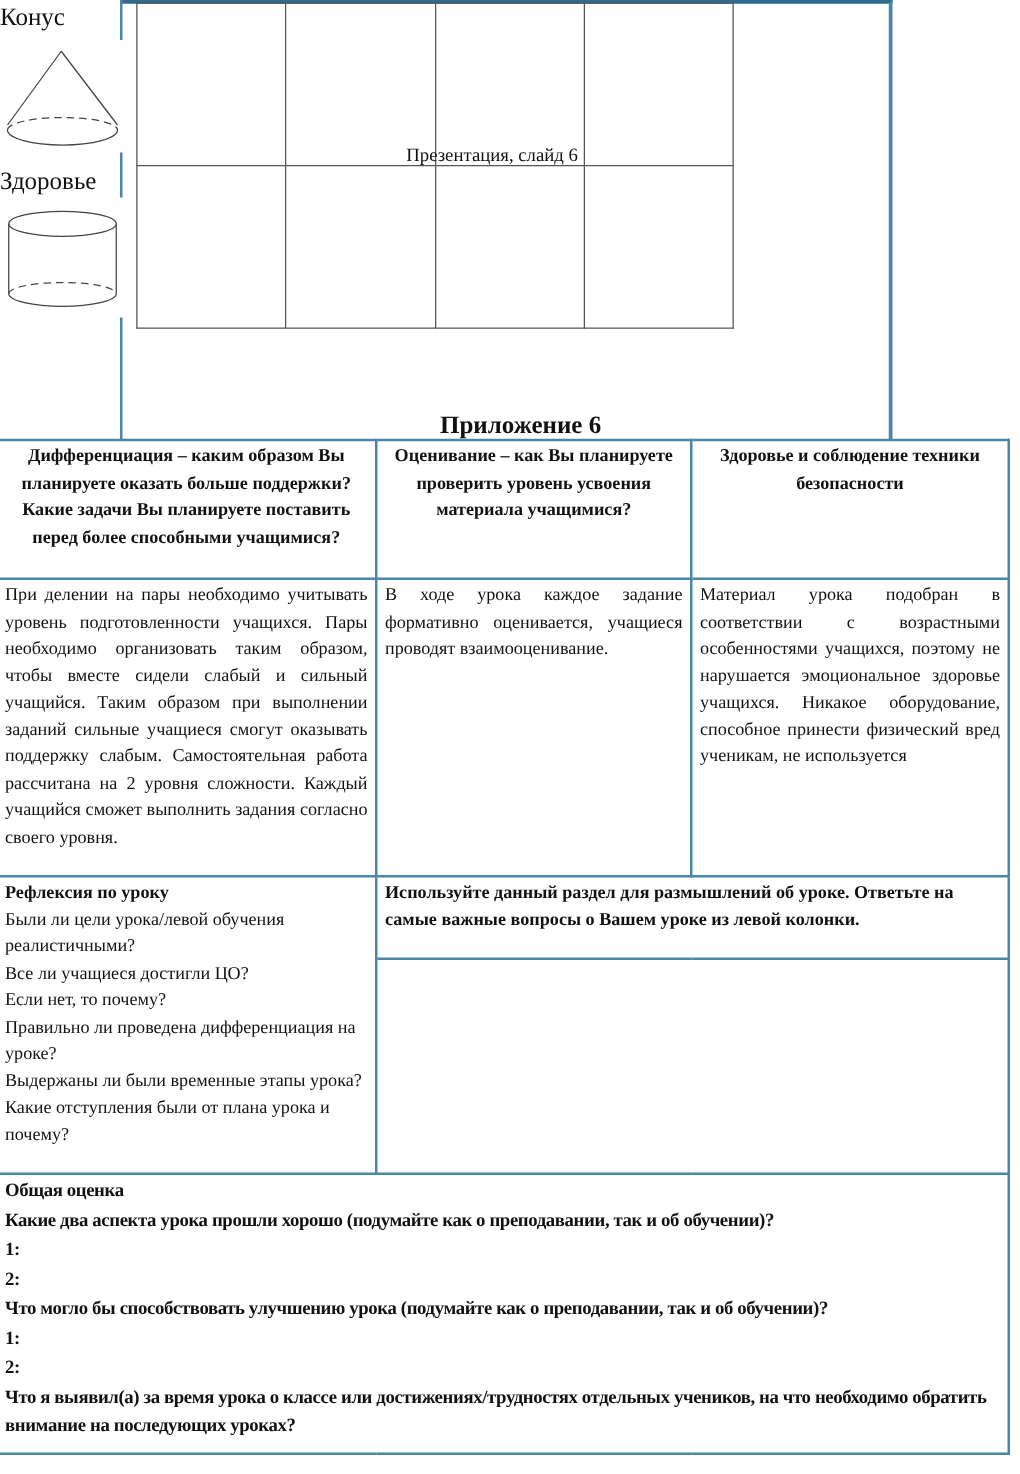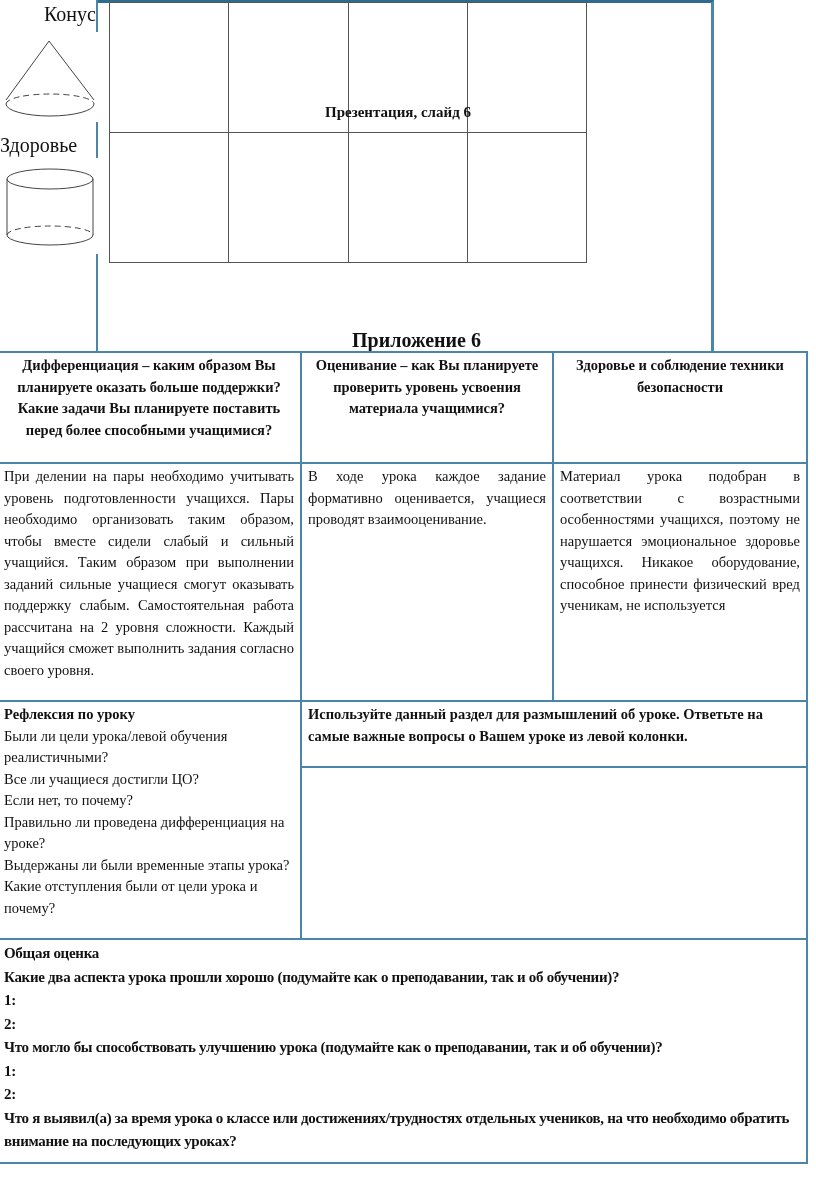--- a/index.html
+++ b/index.html
@@ -16,21 +16,21 @@
     box-sizing: border-box;
   }
   .top-left-line { left: 96px; border-left: 2px solid #4a86a8; width: 0; }
   .grid {
     left: 109px; top: 2px; width: 478px; height: 261px;
     border-collapse: collapse;
   }
   .grid td { border: 1px solid #555; width: 119px; height: 129px; padding: 0; }
   .shape-label { font-size: 20px; left: 0; }
   .slide-label {
-    left: 325px; top: 104px; font-size: 15px; font-weight: bold;
+    left: 325px; top: 117px; font-size: 15px; font-weight: normal;
   }
   .appendix-title {
     left: 352px; top: 329px; font-size: 20px; font-weight: bold;
   }
 
   
   .main {
     left: -4px; top: 351px; width: 810px; border-collapse: collapse;
     table-layout: fixed;
   }
@@ -49,21 +49,21 @@
   }
 </style>
 </head>
 <body>
 
 <div class="abs top-frame"></div>
 <div class="abs top-left-line" style="top:0;height:32px;"></div>
 <div class="abs top-left-line" style="top:122px;height:36px;"></div>
 <div class="abs top-left-line" style="top:254px;height:98px;"></div>
 
-<div class="abs shape-label" style="top:3px;padding-left:44px;">Конус</div>
+<div class="abs shape-label" style="top:3px;">Конус</div>
 <svg class="abs" style="left:2px;top:38px;" width="96" height="82" viewBox="0 0 96 82">
   <line x1="47" y1="3" x2="4" y2="62" stroke="#444" stroke-width="1"></line>
   <line x1="47" y1="3" x2="92" y2="62" stroke="#444" stroke-width="1"></line>
   <path d="M4 66 A44 12 0 0 0 92 66" fill="none" stroke="#444" stroke-width="1"></path>
   <path d="M4 66 A44 10 0 0 1 92 66" fill="none" stroke="#444" stroke-width="1" stroke-dasharray="6,4"></path>
 </svg>
 
 <div class="abs shape-label" style="top:134px;">Здоровье</div>
 <svg class="abs" style="left:2px;top:165px;" width="96" height="86" viewBox="0 0 96 86">
   <ellipse cx="48" cy="14" rx="43" ry="10" fill="none" stroke="#444" stroke-width="1"></ellipse>
@@ -111,21 +111,21 @@
     <td class="just">Материал урока подобран в соответствии с возрастными особенностями учащихся, поэтому не нарушается эмоциональное здоровье учащихся. Никакое оборудование, способное принести физический вред ученикам, не используется</td>
   </tr>
   <tr style="height:66px;">
     <td rowspan="2">
       <span class="refl-line bold">Рефлексия по уроку</span>
       <span class="refl-line">Были ли цели урока/левой обучения реалистичными?</span>
       <span class="refl-line">Все ли учащиеся достигли ЦО?</span>
       <span class="refl-line">Если нет, то почему?</span>
       <span class="refl-line">Правильно ли проведена дифференциация на уроке?</span>
       <span class="refl-line">Выдержаны ли были временные этапы урока?</span>
-      <span class="refl-line">Какие отступления были от цели урока и почему?</span>
+      <span class="refl-line">Какие отступления были от плана урока и почему?</span>
     </td>
     <td colspan="2" class="bold">Используйте данный раздел для размышлений об уроке. Ответьте на самые важные вопросы о Вашем уроке из левой колонки.</td>
   </tr>
   <tr style="height:172px;">
     <td colspan="2"></td>
   </tr>
   <tr class="summary">
     <td colspan="3" class="cond" style="padding-bottom:8px;">
       <span class="refl-line">Общая оценка</span>
       <span class="refl-line">Какие два аспекта урока прошли хорошо (подумайте как о преподавании, так и об обучении)?</span>

